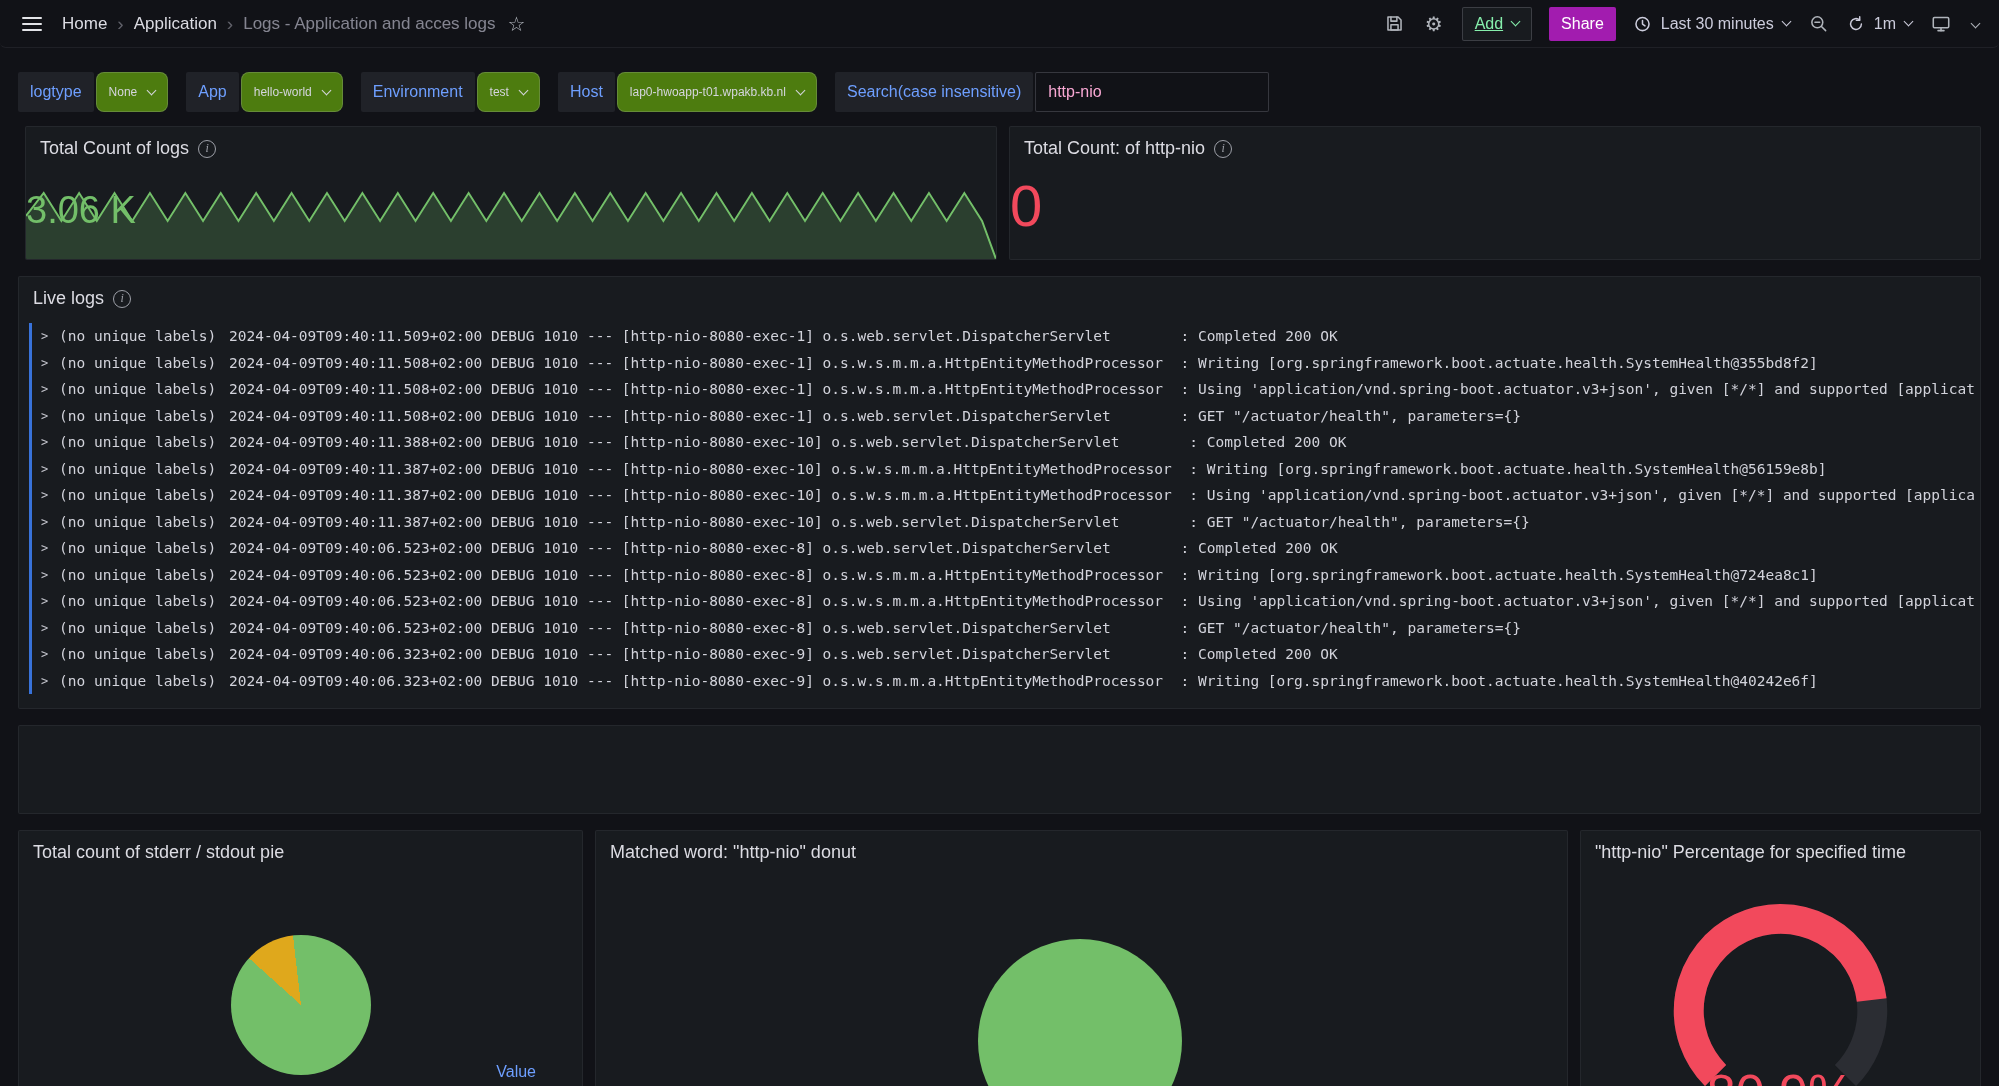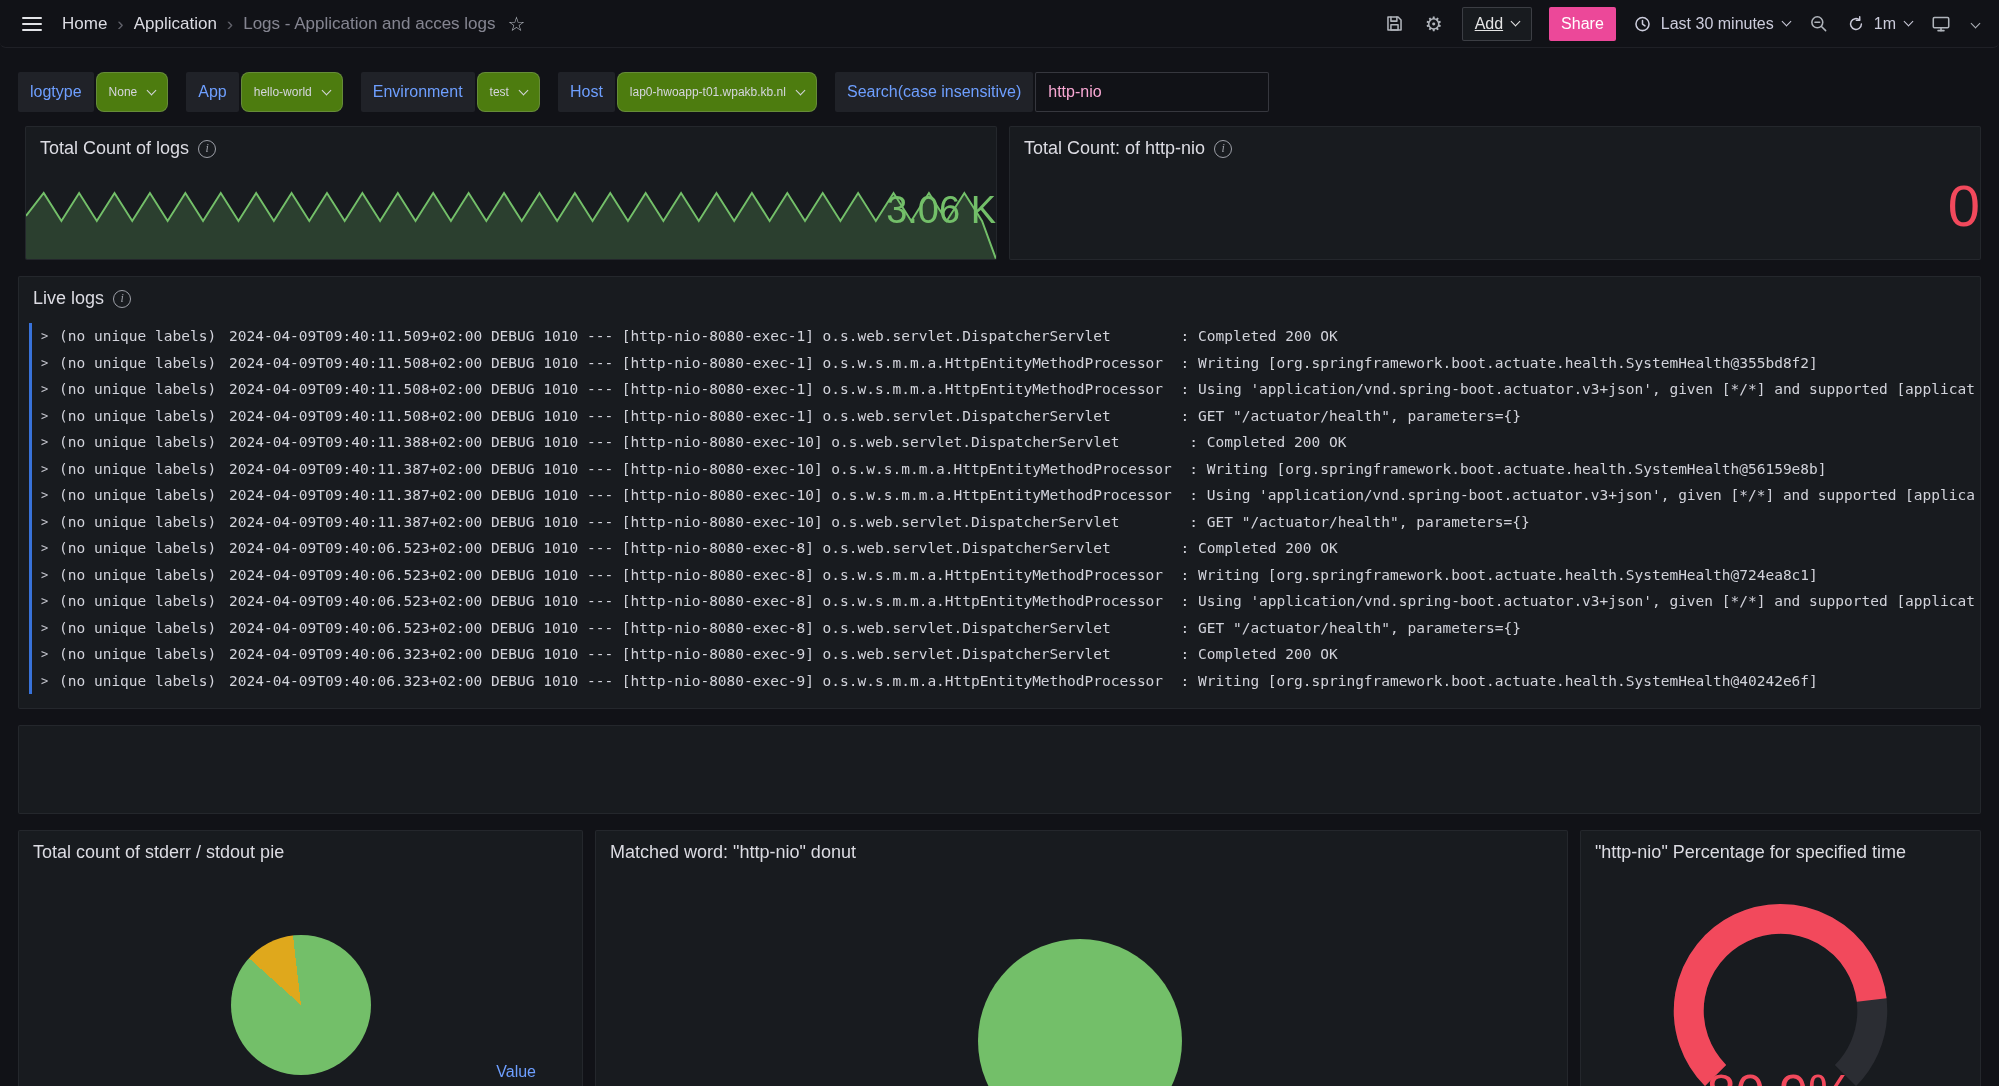--- a/index.html
+++ b/index.html
@@ -22,22 +22,22 @@
   .crumb { color: #dcdce3; cursor: pointer; text-decoration: none; background: none; border: none; font-size: 17px; }
   .crumb.current { color: rgba(204,204,220,0.62); cursor: default; }
   .crumb-sep { color: rgba(204,204,220,0.42); font-size: 19px; line-height: 1; }
   .icon-btn {
     background: none; border: none; color: #b0b4bb; cursor: pointer;
     display: flex; align-items: center; justify-content: center; padding: 2px;
   }
   .glyph-icon { font-size: 20px; line-height: 1; color: #b0b4bb; }
   .nav-right { display: flex; align-items: center; gap: 17px; }
   .btn { height: 34px; border-radius: 2px; font-size: 16px; display: flex; align-items: center; gap: 9px; padding: 0 12px; cursor: pointer; }
-  .btn-secondary { background: #181b1f; border: 1px solid rgba(204,204,220,0.2); color: #e5e5e5; text-decoration: underline; }
-  .btn-primary { background: #ec4899; border: none; color: #ffffff; font-weight: 500; }
+  .btn-secondary { background: #181b1f; border: 1px solid rgba(204,204,220,0.2); color: #86efac; text-decoration: underline; }
+  .btn-primary { background: #a21caf; border: none; color: #ffffff; font-weight: 500; }
   .chev { width: 7px; height: 7px; border-right: 1.6px solid currentColor; border-bottom: 1.6px solid currentColor; transform: rotate(45deg); margin-top: -4px; flex: none; }
   .chev.lone { margin-top: 0; }
   .nav-group { display: flex; align-items: center; gap: 9px; color: #ccccdc; font-size: 16px; cursor: pointer; background: none; border: none; justify-content: space-between; }
   svg.lineicon { display: block; stroke: currentColor; fill: none; stroke-width: 1.3; stroke-linecap: round; stroke-linejoin: round; }
 
   
   .dash { padding: 24px 18px 0; }
   .filters { display: flex; align-items: center; gap: 18px; height: 40px; }
   .filter { display: flex; align-items: stretch; gap: 2px; height: 40px; }
   .f-label { display: flex; align-items: center; padding: 0 12px; background: #202228; color: #6e9fff; font-size: 16px; border-radius: 2px; white-space: nowrap; }
@@ -46,21 +46,21 @@
 
   .row { display: flex; gap: 12px; }
   .panel { background: #181b1f; border: 1px solid rgba(204,204,220,0.07); border-radius: 2px; position: relative; overflow: hidden; }
   .p-head { display: flex; align-items: center; gap: 9px; padding: 11px 14px 6px; position: relative; z-index: 2; }
   .p-title { font-size: 18px; font-weight: 500; color: #dcdce3; white-space: nowrap; overflow: hidden; text-overflow: ellipsis; }
   .info { width: 18px; height: 18px; flex: none; border: 1px solid #9da0a8; border-radius: 50%; color: #9da0a8; font-size: 12px; font-style: italic; font-family: "Liberation Serif", serif; display: flex; align-items: center; justify-content: center; cursor: pointer; background: none; }
 
   .stats { margin-top: 14px; height: 134px; padding-left: 7px; }
   .stats .panel { flex: 1; }
   .spark { position: absolute; left: 0; bottom: 0; width: 100%; height: 72px; z-index: 1; }
-  .stat-value { position: absolute; left: 0; width: 100%; text-align: right; font-weight: 500; line-height: 1; z-index: 2; }
+  .stat-value { position: absolute; left: 0; width: 100%; text-align: left; font-weight: 500; line-height: 1; z-index: 2; }
   .stat-value.green { color: #73bf69; top: 64px; font-size: 38px; }
   .stat-value.red { color: #f2495c; top: 50px; font-size: 58px; }
 
   .logs-panel { margin-top: 16px; height: 433px; }
   .log-rows { padding: 8px 6px 0 10px; }
   .log-row { display: flex; align-items: center; height: 26.5px; font-family: "DejaVu Sans Mono", monospace; font-size: 14.5px; color: #d2d3db; white-space: pre; overflow: hidden; cursor: pointer; }
   .log-bar { width: 3px; align-self: stretch; background: #3872d9; margin-right: 9px; flex: none; }
   .log-chev { color: #c3c4cc; font-size: 12px; width: 10px; margin-right: 8px; flex: none; }
   .log-label { flex: none; width: 170px; overflow: hidden; }
   .log-text { flex: 1; overflow: hidden; }

